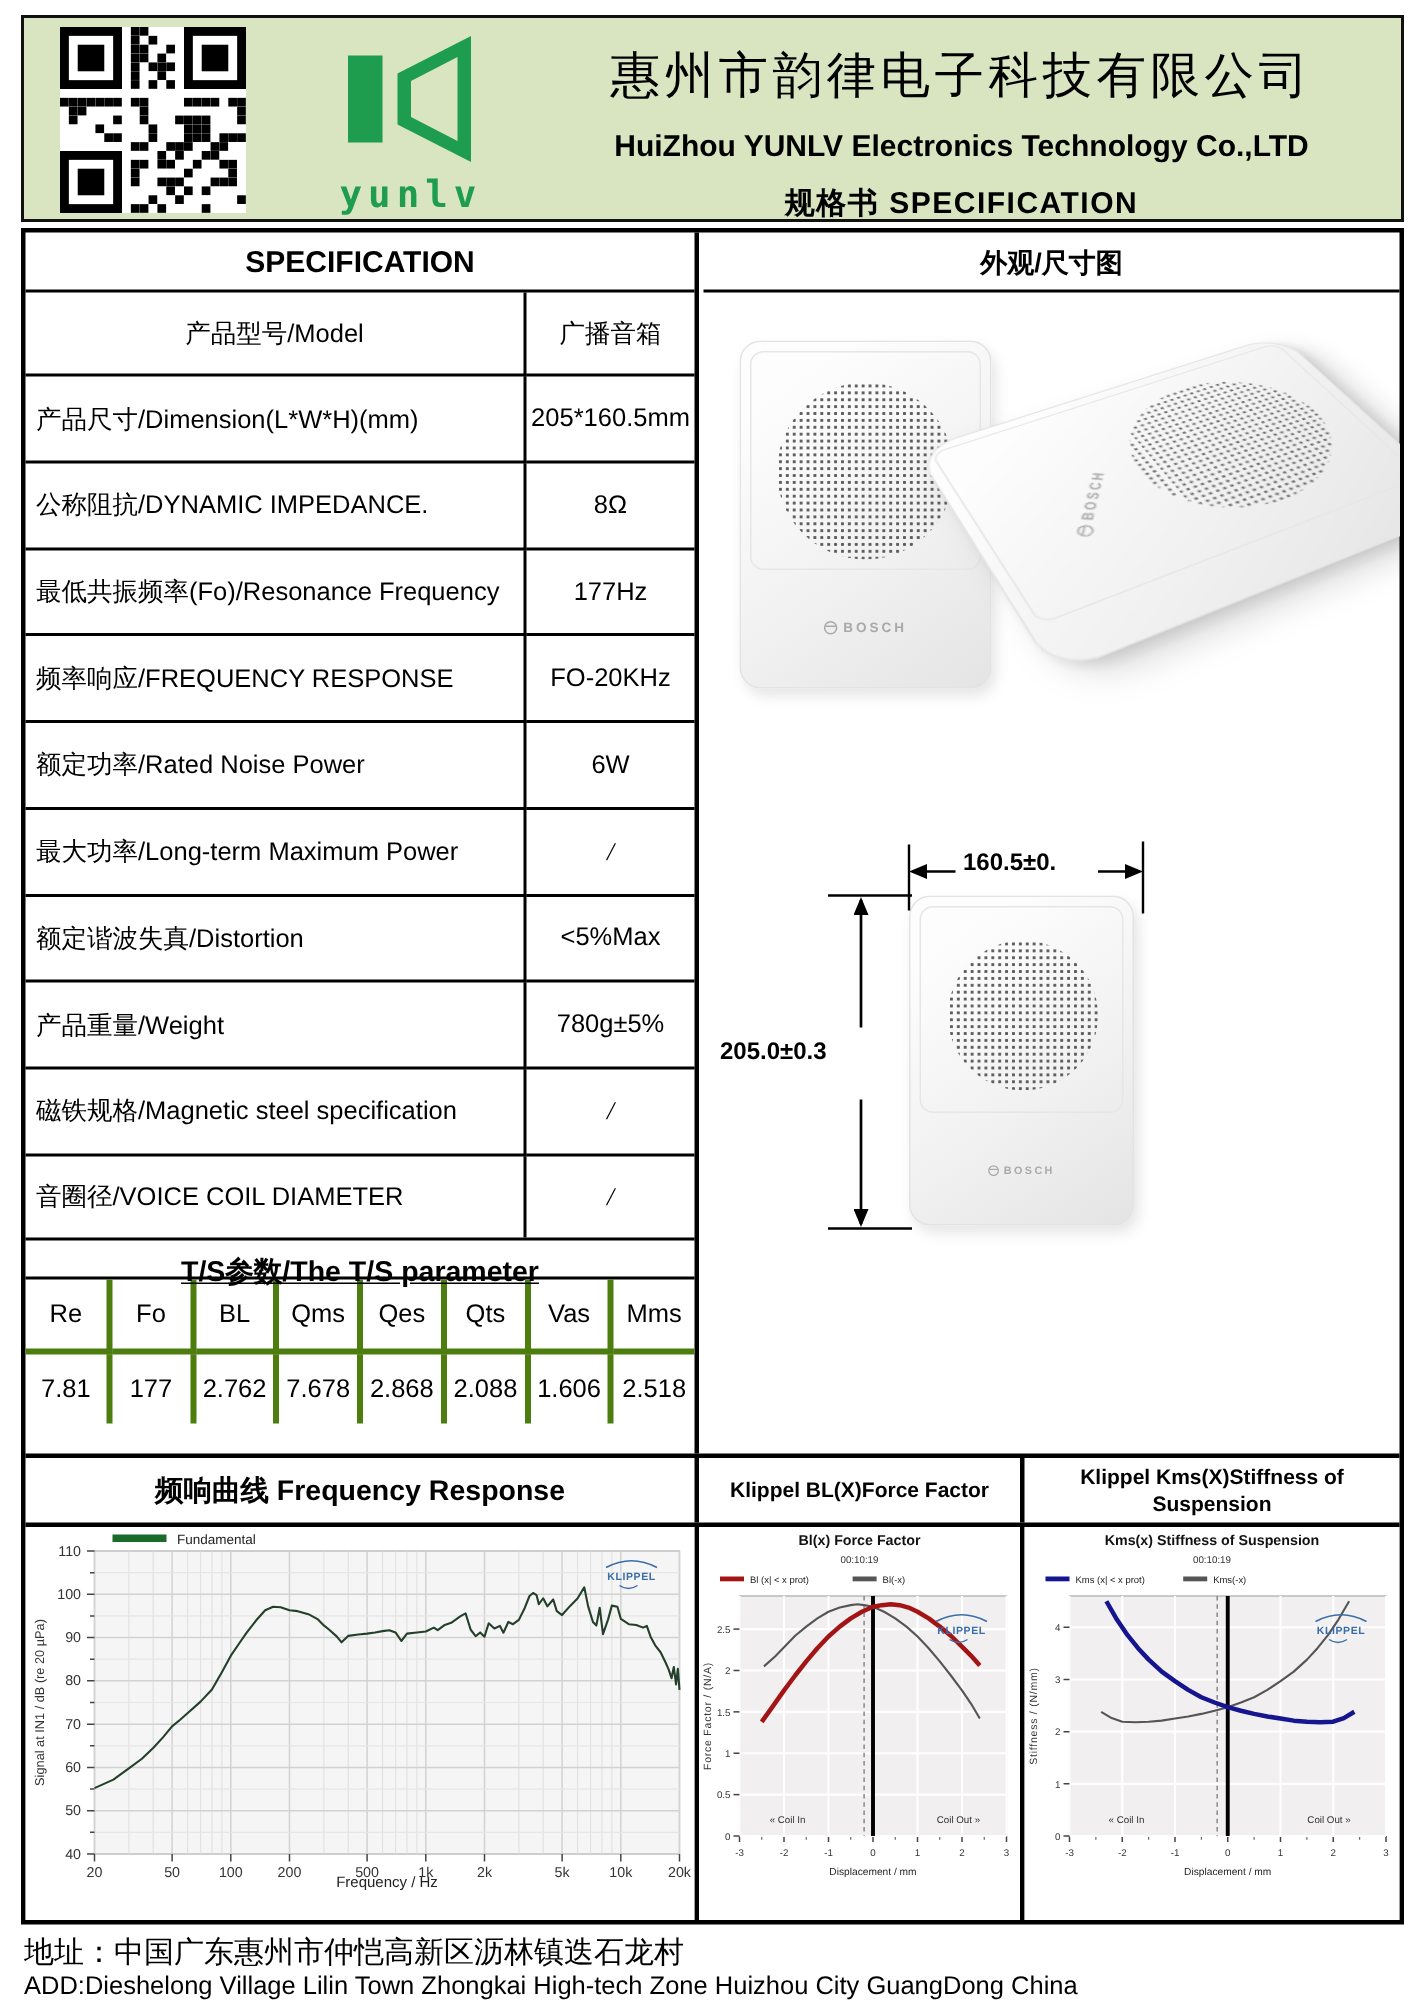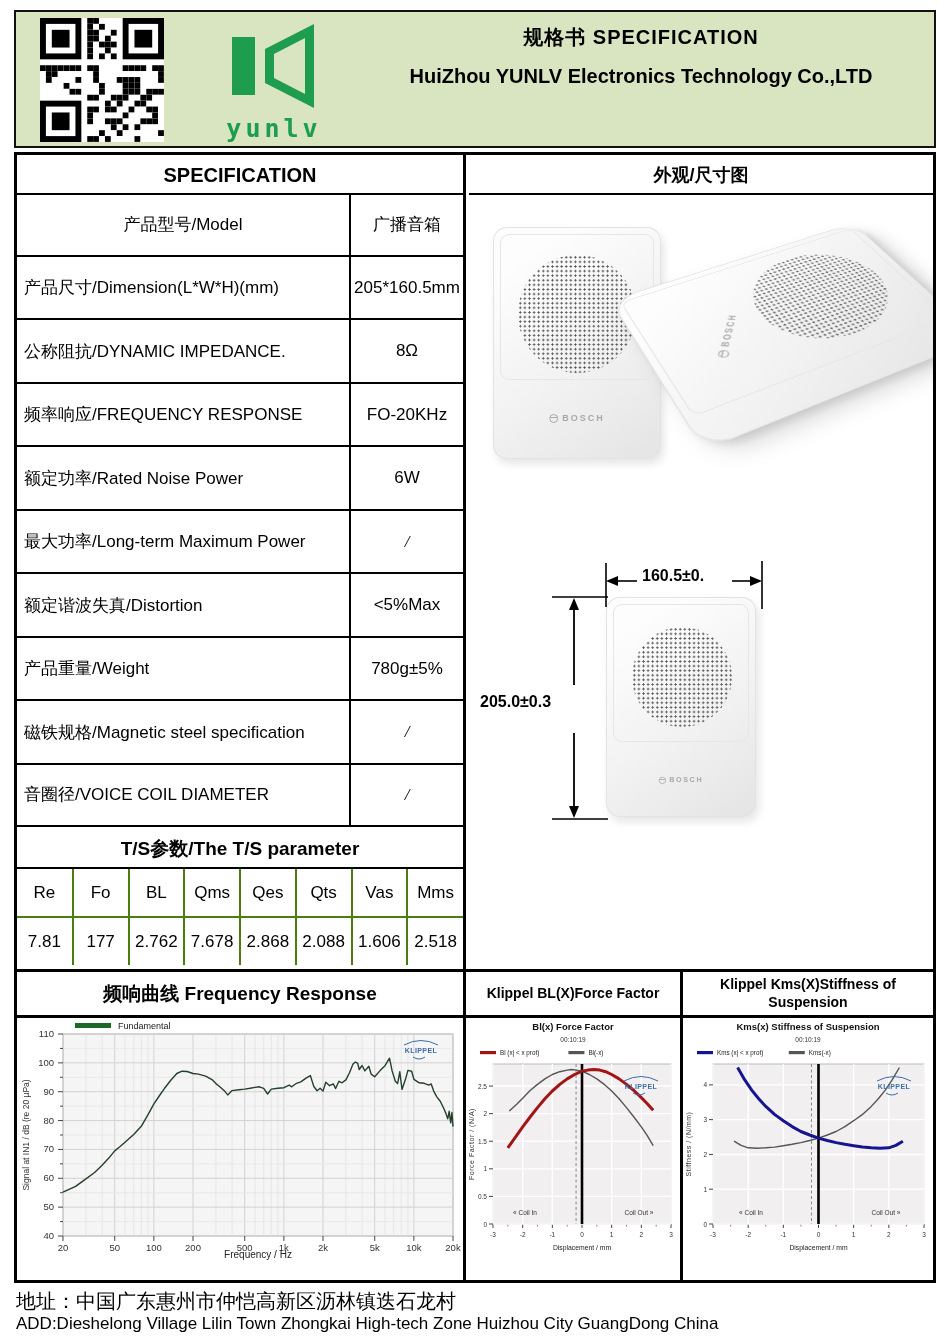--- a/index.html
+++ b/index.html
@@ -23,23 +23,23 @@
   table{border-collapse:collapse;table-layout:fixed;}
   #spec-table{width:446px;height:630px;border-radius:24px;}
   #spec-table td{border:2px solid #000;font-size:17px;padding:0 0 0 7px;overflow:hidden;}
   #spec-table td.val{text-align:center;padding:0 2px;}
   #spec-table td.ctr{text-align:center;padding:0;}
   #spec-table tr td:first-child{border-left:none;width:332px;}
   #spec-table tr td:last-child{border-right:none;}
   #spec-table tr:first-child td{border-top:none;}
   #spec-table tr:last-child td{border-bottom:none;margin-left:47px;}
   .slash{font-style:italic;font-family:"Liberation Serif",serif;}
-  #ts-title{height:44px;line-height:44px;text-align:center;font-weight:bold;font-size:19px;border-top:2px solid #000;border-bottom:2px solid #000;box-sizing:border-box;}
+  #ts-title{height:28px;line-height:44px;text-align:center;font-weight:bold;font-size:19px;border-top:2px solid #000;border-bottom:2px solid #000;box-sizing:border-box;text-decoration:underline;}
   #ts-table{width:446px;height:96px;}
-  #ts-table td{border:2px solid #4d7c0f;text-align:center;font-size:17px;}
+  #ts-table td{border:4px solid #4d7c0f;text-align:center;font-size:17px;}
   #ts-table tr td:first-child{border-left:none;}
   #ts-table tr td:last-child{border-right:none;}
   #ts-table tr:first-child td{border-top:none;}
   #ts-table tr:last-child td{border-bottom:none;}
 
   
   #right-panel{left:452px;top:0;width:464px;height:814px;}
   #appearance-title{height:40px;line-height:40px;text-align:center;font-weight:bold;font-size:18px;border-bottom:2px solid #000;box-sizing:border-box;}
   #panel-body{position:relative;width:464px;height:774px;overflow:hidden;}
 
@@ -199,22 +199,23 @@
     </svg>
   <div id="logo-block" class="abs">
     <svg width="92" height="88" viewBox="0 0 92 88">
       <rect x="4" y="15" width="23" height="58" fill="#1f9d4f"></rect>
       <polygon points="37,27 86,2 86,86 37,61" fill="#1f9d4f"></polygon>
       <polygon points="46,32 77,16 77,72 46,56" fill="#d9e5c0"></polygon>
     </svg>
     <span id="logo-text">yunlv</span>
   </div>
   <div id="header-text" class="abs">
+    <div id="company-cn">惠州市韵律电子科技有限公司</div>
+    <div id="company-en">HuiZhou YUNLV Electronics Technology Co.,LTD</div>
     <div id="doc-title">规格书  SPECIFICATION</div>
-    <div id="company-en">HuiZhou YUNLV Electronics Technology Co.,LTD</div>
   </div>
 </div>
 
 <div id="main-grid" class="abs">
 
   <div id="left-col" class="abs">
     <div id="spec-title">SPECIFICATION</div>
 
     <table id="spec-table">
       <tbody>
@@ -222,20 +223,24 @@
             <td class="ctr">产品型号/Model</td>
             <td class="val">广播音箱</td>
           </tr>
       <tr>
             <td>产品尺寸/Dimension(L*W*H)(mm)</td>
             <td class="val">205*160.5mm</td>
           </tr>
       <tr>
             <td>公称阻抗/DYNAMIC IMPEDANCE.</td>
             <td class="val">8Ω</td>
+          </tr>
+      <tr>
+            <td>最低共振频率(Fo)/Resonance Frequency</td>
+            <td class="val">177Hz</td>
           </tr>
       <tr>
             <td>频率响应/FREQUENCY RESPONSE</td>
             <td class="val">FO-20KHz</td>
           </tr>
       <tr>
             <td>额定功率/Rated Noise Power</td>
             <td class="val">6W</td>
           </tr>
       <tr>

